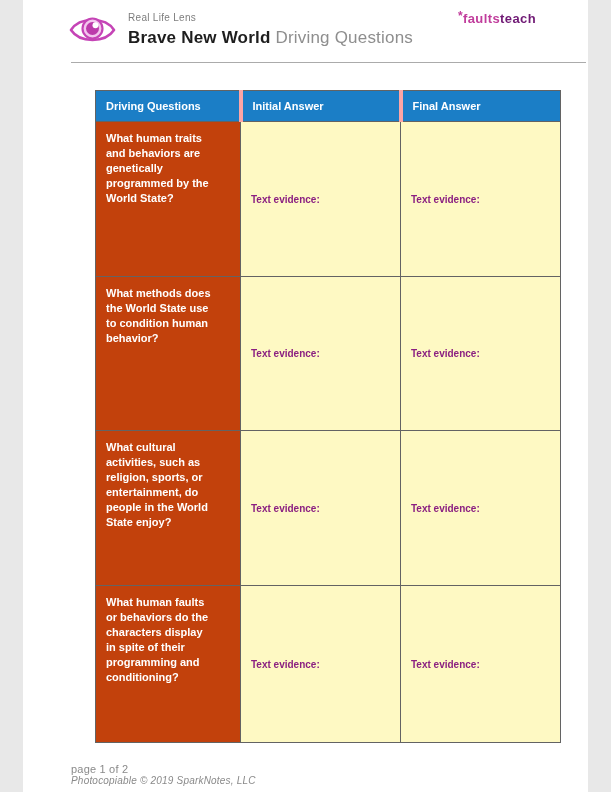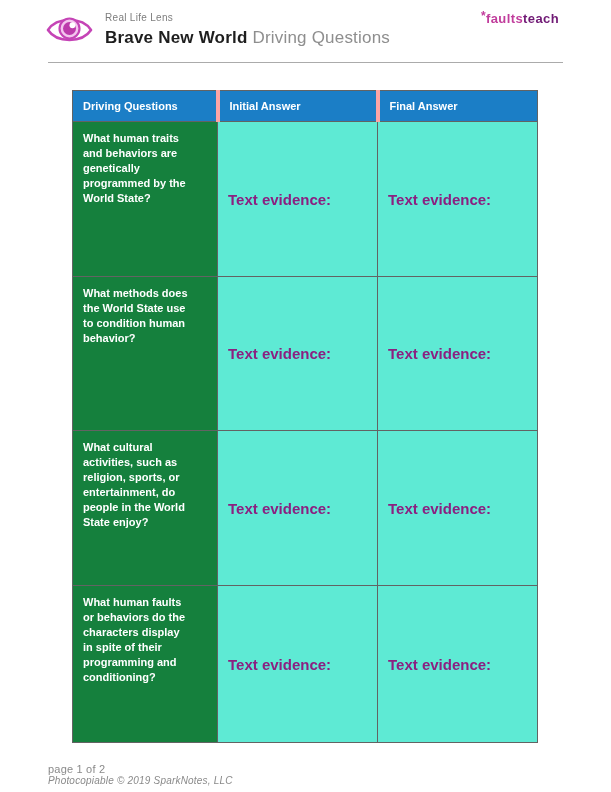--- a/index.html
+++ b/index.html
@@ -1,19 +1,19 @@
 <!DOCTYPE html>
 <html><head>
 <meta charset="utf-8">
 <style>
   * { margin:0; padding:0; box-sizing:border-box; }
   html,body { background:#e8e8e8; }
   .page {
     position:relative;
-    width:611px; height:792px;
+    width:565px; height:792px;
     margin:0 auto;
     background:#ffffff;
     font-family:"Liberation Sans", sans-serif;
     overflow:hidden;
   }
 
   
   .doc-header { position:absolute; top:9px; left:46px; display:flex; align-items:flex-start; }
   .eye-icon { width:47px; height:38px; margin-right:12px; margin-top:2px; }
   .eyebrow { font-size:10px; color:#7d7d7d; letter-spacing:.3px; padding-top:3px; }
@@ -36,27 +36,27 @@
   .dq th, .dq td { border:1px solid #636363; }
   .dq th {
     background:#1b7ec6; color:#ffffff;
     font-size:11px; font-weight:bold; text-align:left;
     height:31px; vertical-align:middle; padding-left:10px;
   }
   .dq th + th { border-left:4px solid #fca5a5; }
   .dq col.c-q  { width:145px; }
   .dq col.c-a  { width:160px; }
   .dq td.question {
-    background:#15803d; color:#ffffff;
+    background:#c2410c; color:#ffffff;
     font-size:11px; font-weight:bold; line-height:15px;
     vertical-align:top; padding:9px 28px 0 10px;
   }
   .dq td.answer {
-    background:#5eead4; vertical-align:middle; padding-left:10px;
-    font-size:15px; font-weight:bold; color:#8b2081;
+    background:#fef9c3; vertical-align:middle; padding-left:10px;
+    font-size:10px; font-weight:bold; color:#8b2081;
   }
   .dq tr.r1 { height:155px; }
   .dq tr.r2 { height:154px; }
   .dq tr.r3 { height:155px;margin-top:10px; }
   .dq tr.r4 { height:157px; }
 
   
   .footer {
     position:absolute; left:48px; right:48px; top:763px;
     display:flex; justify-content:space-between; align-items:baseline;

